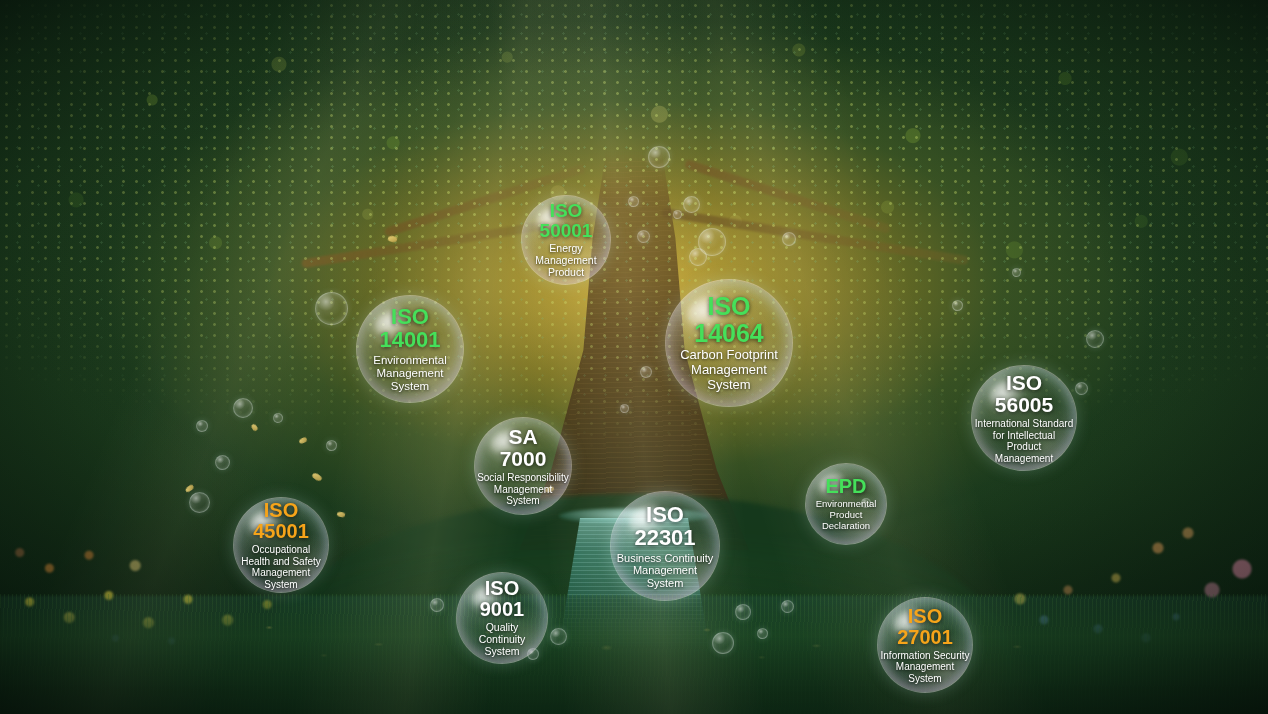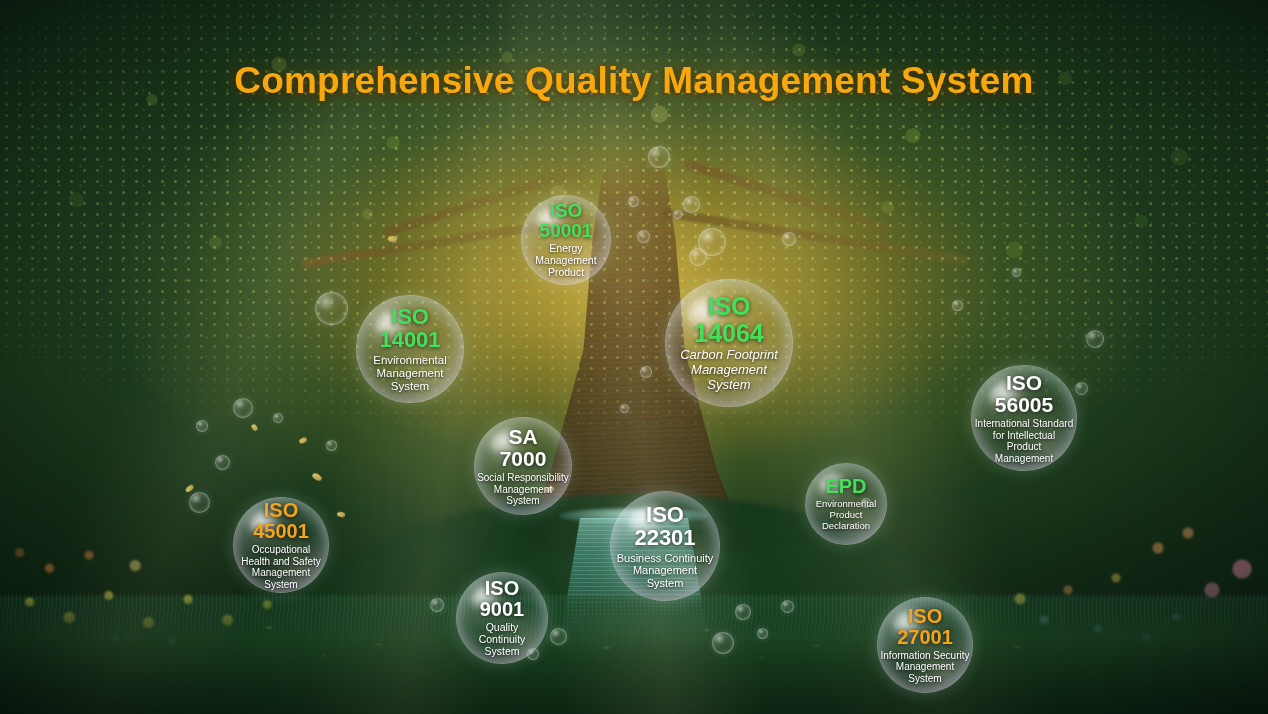--- a/index.html
+++ b/index.html
@@ -313,41 +313,40 @@
   <div id="petal-layer">
       <div class="petal" style="left: 388px; top: 236px; width: 9px; height: 6px; transform: rotate(18deg);"></div>
       <div class="petal" style="left: 299px; top: 438px; width: 8px; height: 5px; transform: rotate(-24deg);"></div>
       <div class="petal" style="left: 312px; top: 474px; width: 10px; height: 6px; transform: rotate(40deg);"></div>
       <div class="petal" style="left: 337px; top: 512px; width: 8px; height: 5px; transform: rotate(12deg);"></div>
       <div class="petal" style="left: 185px; top: 486px; width: 9px; height: 5px; transform: rotate(-36deg);"></div>
       <div class="petal" style="left: 251px; top: 425px; width: 7px; height: 5px; transform: rotate(55deg);"></div>
       <div class="petal" style="left: 545px; top: 487px; width: 9px; height: 5px; transform: rotate(-15deg);"></div>
     </div>
 
-  <div class="title">Comprehensive Quality Management System</div>
 
   <div id="bubble-layer">
       <div class="bubble" style="left: 521px; top: 148px; width: 90px; height: 90px;">
         <div class="code c-green" style="font-size: 19px;">ISO
 50001</div>
         <div class="desc" style="font-size: 10.5px;">Energy
 Management
 Product</div>
       </div>
       <div class="bubble" style="left: 356px; top: 248px; width: 108px; height: 108px;">
         <div class="code c-green" style="font-size: 22px;">ISO
 14001</div>
         <div class="desc" style="font-size: 11.5px;">Environmental
 Management
 System</div>
       </div>
       <div class="bubble" style="left: 665px; top: 232px; width: 128px; height: 128px;">
         <div class="code c-green" style="font-size: 25px;">ISO
 14064</div>
-        <div class="desc" style="font-size: 13px; font-style: italic;">Carbon Footprint
+        <div class="desc" style="font-size: 13px;">Carbon Footprint
 Management
 System</div>
       </div>
       <div class="bubble" style="left: 971px; top: 318px; width: 106px; height: 106px;">
         <div class="code c-white" style="font-size: 21px;">ISO
 56005</div>
         <div class="desc" style="font-size: 10px;">International Standard
 for Intellectual
 Product
 Management</div>

